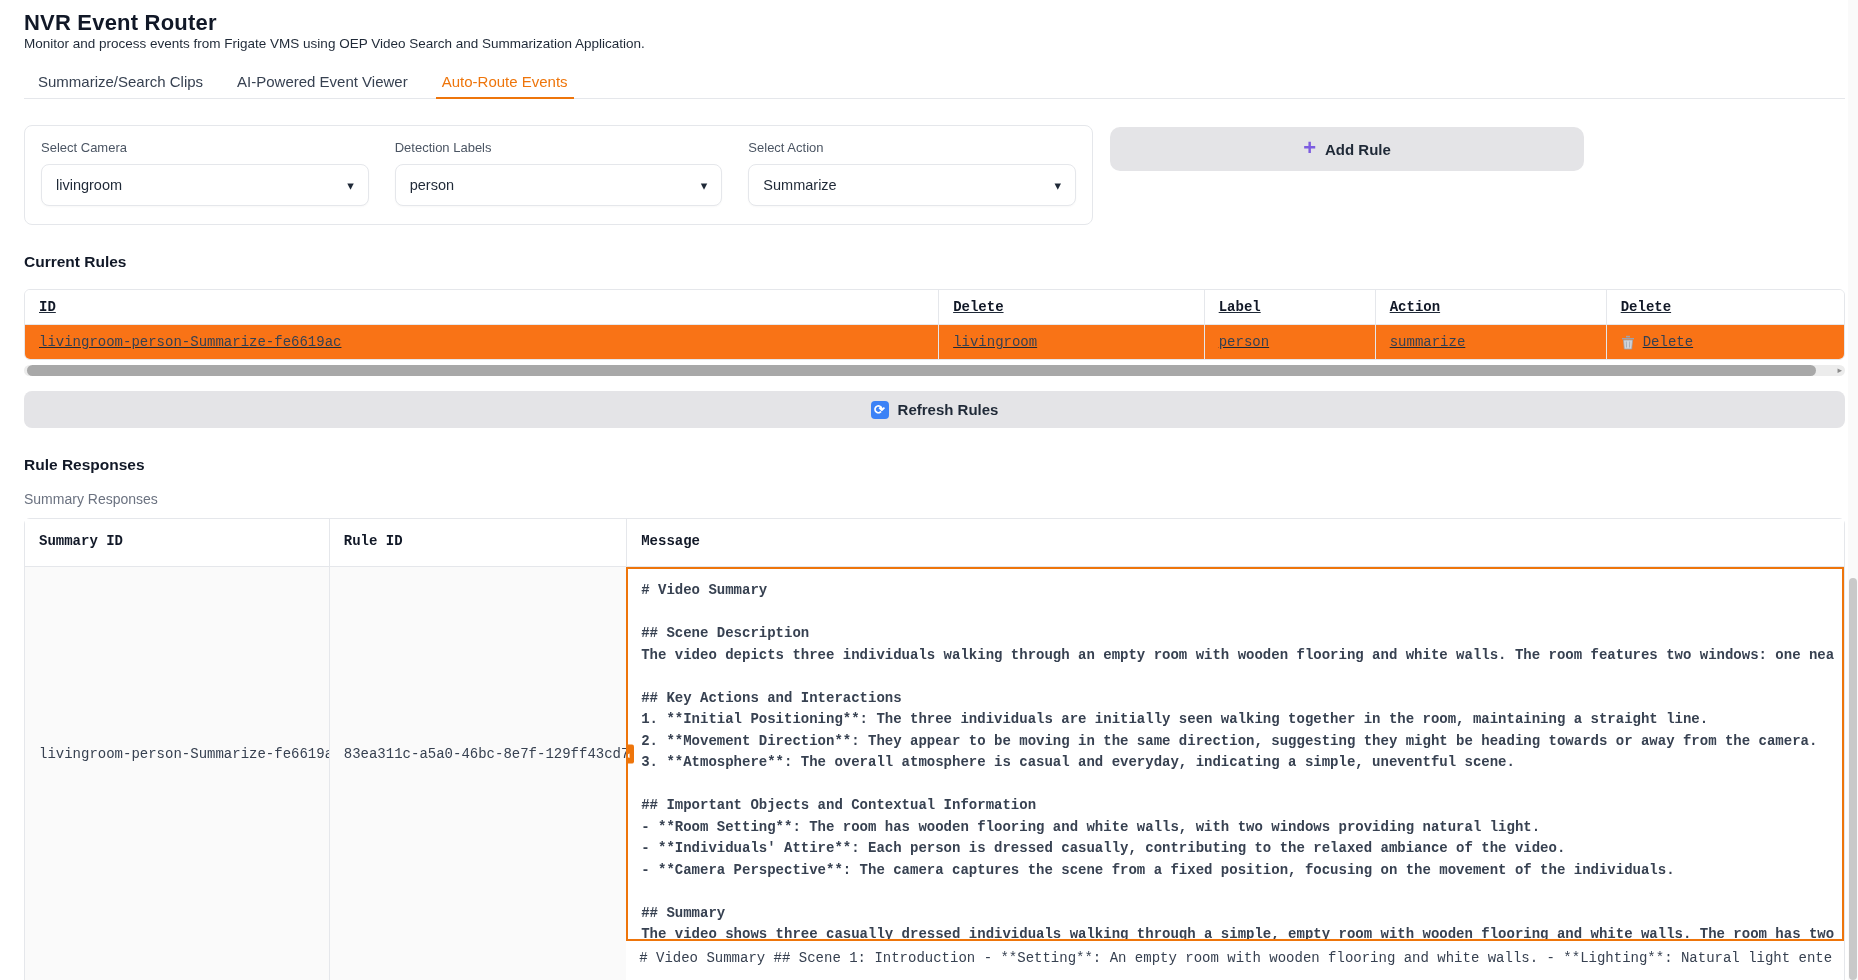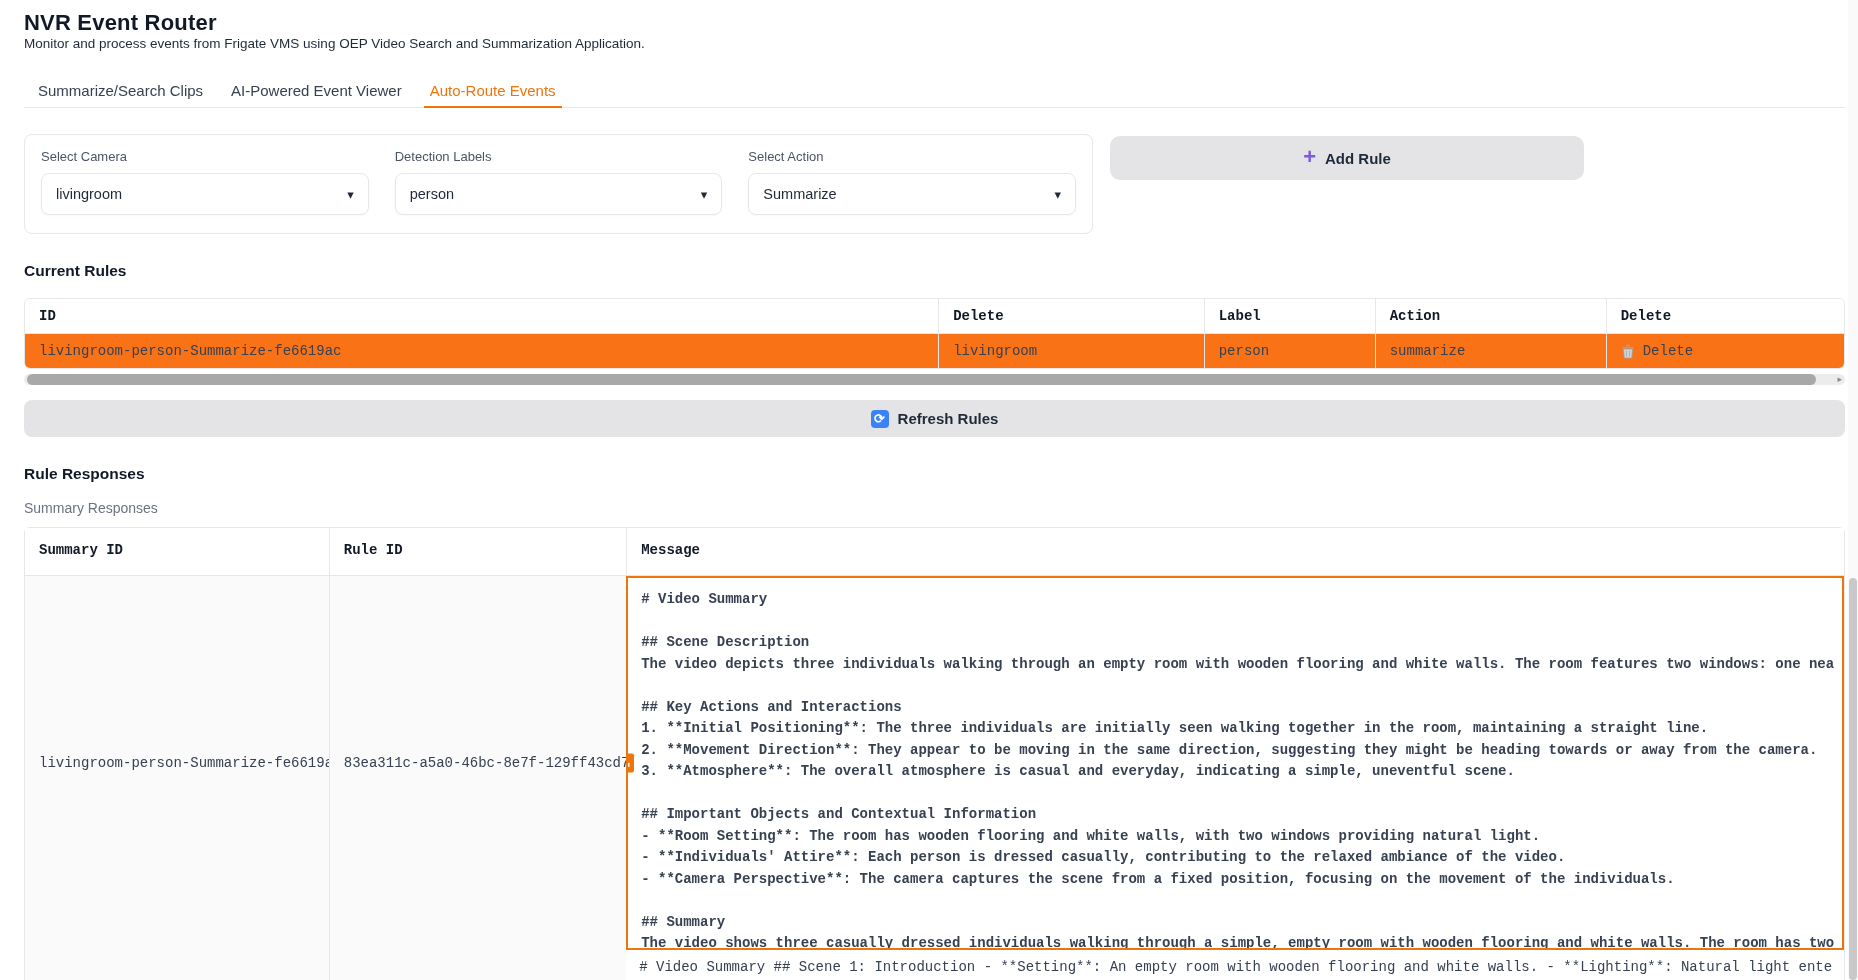--- a/index.html
+++ b/index.html
@@ -8,21 +8,21 @@
     font-family: "Liberation Sans", sans-serif;
     background:#ffffff; color:#1f2937; position:relative;
   }
   .page { padding: 10px 13px 0 24px; }
 
   
   .app-title { font-size:22px; font-weight:700; color:#111827; letter-spacing:.2px; }
   .app-subtitle { font-size:13.5px; color:#1f2937; }
 
   
-  .tabbar { margin-top:25px; display:flex; border-bottom:1px solid #e5e7eb; }
+  .tabbar { margin-top:16px; display:flex; gap:6px; border-bottom:1px solid #e5e7eb; }
   .tab { padding:6px 14px 8px 14px; font-size:15px; font-weight:500; color:#374151; cursor:pointer; position:relative; }
   .tab.active { color:#ee750b; }
   .tab.active::after { content:""; position:absolute; left:8px; right:8px; bottom:-1px; height:2px; background:#ee750b; }
 
   
   .form-row { margin-top:26px; display:flex; align-items:flex-start; gap:17px; }
   .form-card { width:1069px; border:1px solid #e5e7eb; border-radius:8px; background:#fff; padding:14px 16px 18px 16px; display:flex; gap:26px; }
   .field { flex:1 1 0; }
   .field-label { font-size:13px; color:#4b5563; }
   .dropdown { margin-top:9px; height:42px; border:1px solid #e5e7eb; border-radius:8px; background:#fff;
@@ -33,21 +33,21 @@
                   display:flex; align-items:center; justify-content:center; gap:9px; cursor:pointer;
                   font-family:"Liberation Sans",sans-serif; font-size:15px; font-weight:700; color:#1f2937; margin-top:2px; }
   .plus-glyph { color:#7c5ce0; font-size:22px; font-weight:700; line-height:1; margin-top:-2px; }
 
   
   .section-heading { margin-top:28px; font-size:15.5px; font-weight:700; color:#111827; }
 
   
   .rules-table { margin-top:18px; border:1px solid #e5e7eb; border-radius:6px; overflow:hidden;
                  display:grid; grid-template-columns:50.2% 14.6% 9.4% 12.7% 13.1%;
-                 font-family:"Liberation Mono","DejaVu Sans Mono",monospace; font-size:14px; }
+                 font-family:"Liberation Mono","DejaVu Sans Mono",monospace; font-size:14px;text-decoration:underline; }
   .rules-table .hcell { background:#fff; font-weight:700; color:#111827; padding:9px 14px; border-bottom:1px solid #e5e7eb; }
   .rules-table .cell { background:#f97316; color:#374151; padding:9px 14px; white-space:nowrap; overflow:hidden; }
   .rules-table .hcell + .hcell, .rules-table .cell + .cell { border-left:1px solid #e5e7eb; }
   .delete-cell { display:flex; align-items:center; gap:8px; cursor:pointer; }
   .trash-svg { width:14px; height:15px; flex:none; }
 
   
   .hscrollbar { margin-top:5px; height:11px; background:#ececec; border-radius:8px; position:relative; }
   .hscroll-thumb { position:absolute; left:3px; top:0; height:11px; width:calc(100% - 32px); background:#a8a8a8; border-radius:8px; }
   .hscroll-arrow { position:absolute; right:3px; top:0; font-size:9px; line-height:11px; color:#8a8a8a; }

